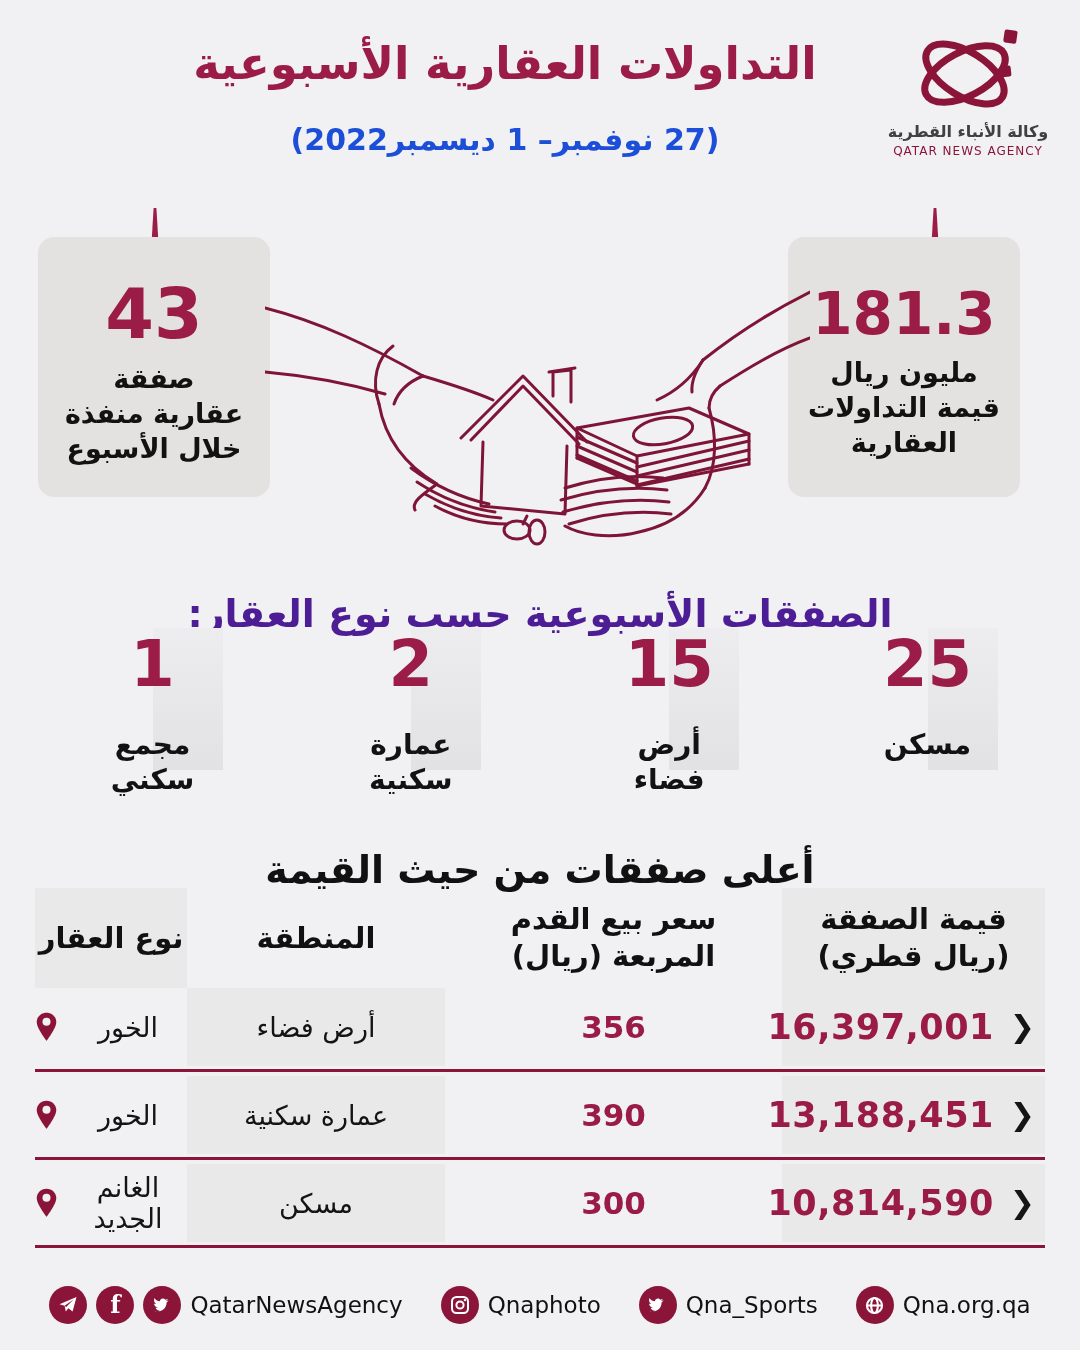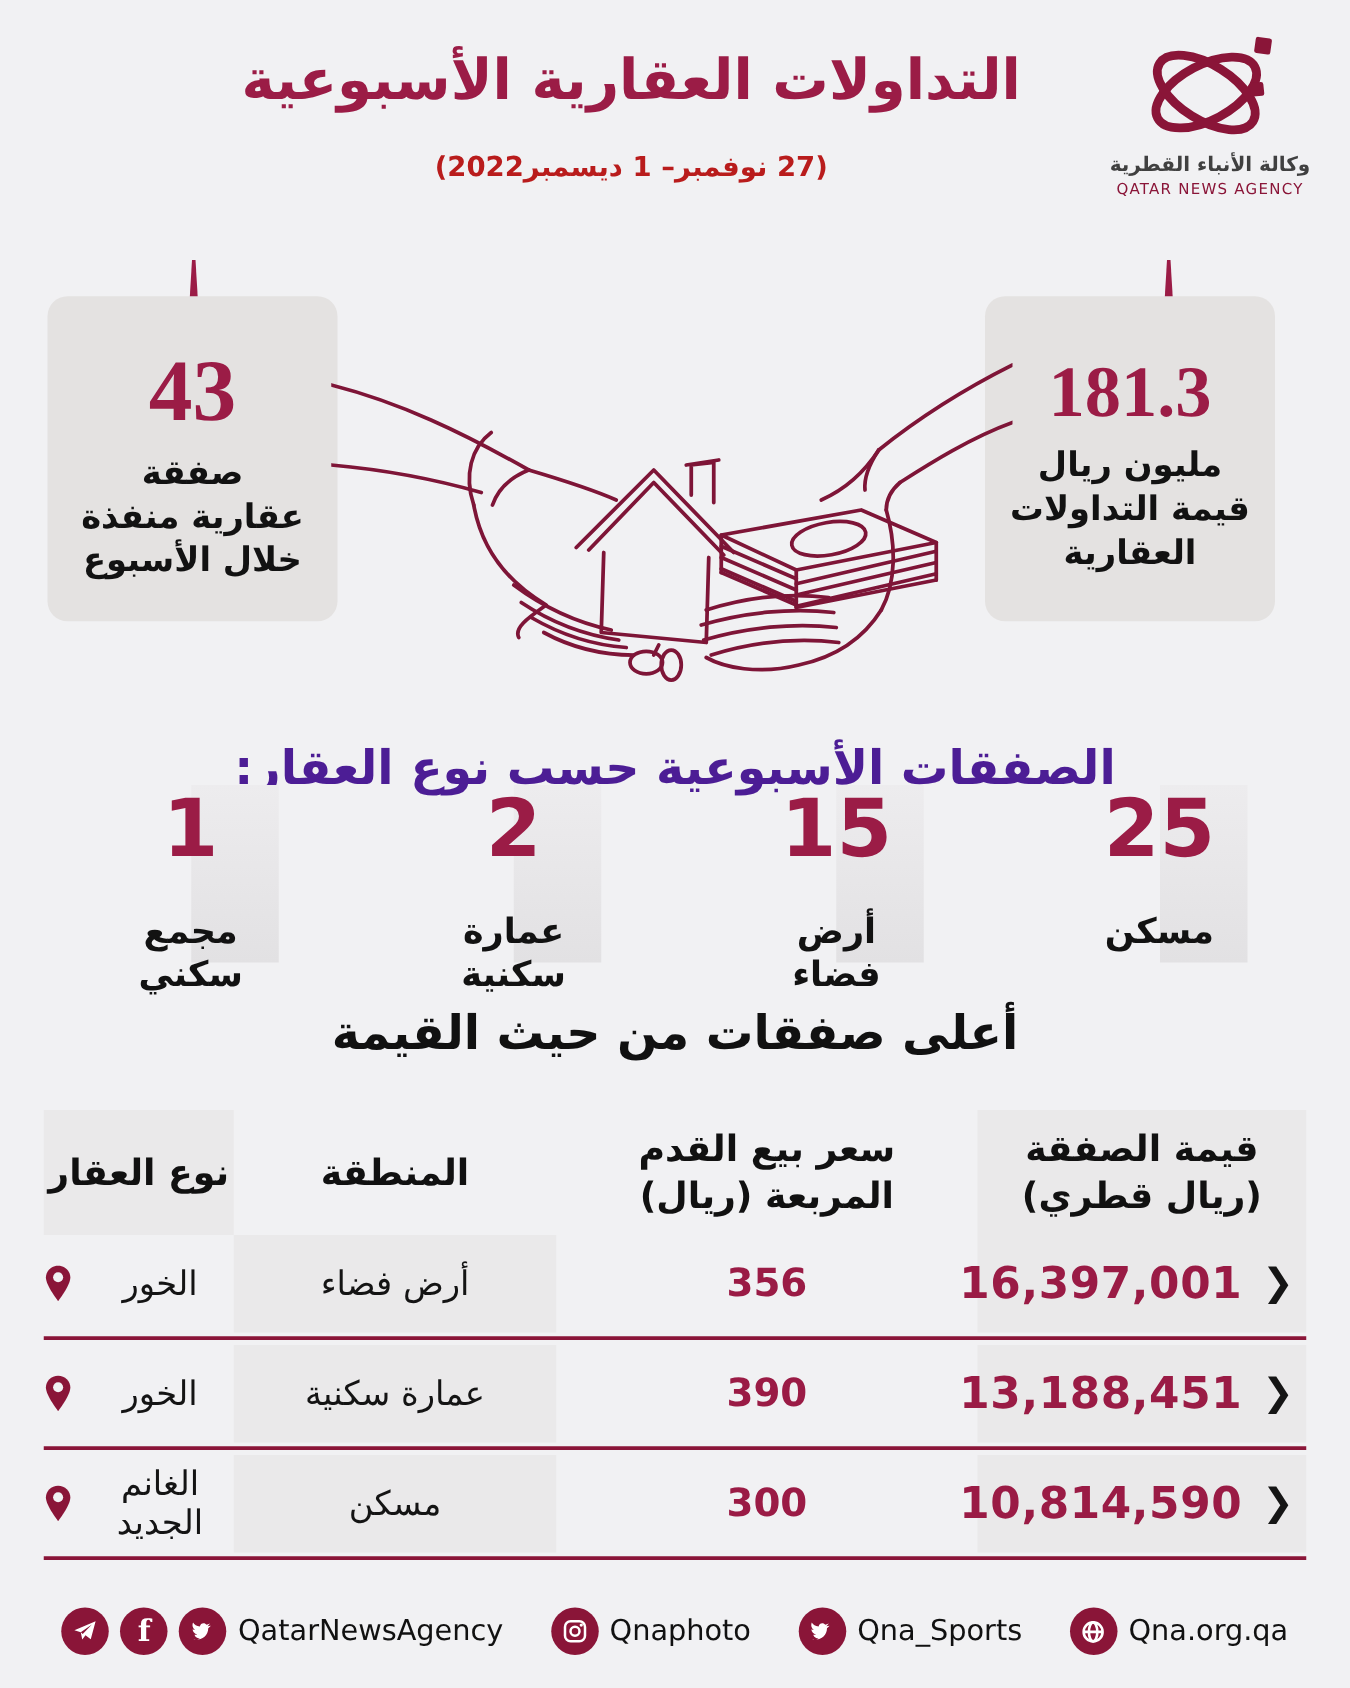--- a/index.html
+++ b/index.html
@@ -14,39 +14,39 @@
 
   
   .title{
     position:absolute;left:90px;top:38px;width:830px;
     text-align:center;direction:rtl;
     font-size:45px;font-weight:bold;color:#9B1C46;line-height:1.15;
   }
   .date{
     position:absolute;left:90px;top:122px;width:830px;
     text-align:center;direction:rtl;
-    font-size:22px;font-weight:bold;color:#b91c1c;
+    font-size:30px;font-weight:bold;color:#1d4ed8;
   }
   .logo{
     position:absolute;left:878px;top:22px;width:180px;text-align:center;
   }
   .logo .mark{display:block;margin:0 auto;}
   .logo .ar{font-size:16px;font-weight:bold;color:#404040;direction:rtl;margin-top:2px;}
   .logo .en{font-size:12px;font-weight:normal;color:#8A1538;letter-spacing:1px;margin-top:3px;}
 
   
   .statbox{
     position:absolute;top:237px;width:232px;height:260px;
     background:#E4E2E1;border-radius:16px;
     text-align:center;direction:rtl;
   }
   .statbox.left{left:38px;}
   .statbox.right{left:788px;}
   .statbox .big{
-    font-weight:bold;color:#9B1C46;line-height:1;margin-top:42px;font-family:Liberation Serif, serif;
+    font-weight:bold;color:#9B1C46;line-height:1;margin-top:42px;
   }
   .statbox.left .big{font-size:70px;}
   .statbox.right .big{font-size:58px;margin-top:48px;}
   .statbox .cap{font-size:27px;font-weight:bold;color:#121212;line-height:35px;margin-top:12px;}
   .arrowdown{position:absolute;top:208px;width:80px;height:82px;}
   .arrowdown.a-left{left:115px;}
   .arrowdown.a-right{left:895px;}
 
   
   .illus{position:absolute;left:265px;top:280px;width:545px;height:268px;}
@@ -71,21 +71,21 @@
     position:relative;z-index:1;
     font-size:64px;font-weight:bold;color:#9B1C46;line-height:1;
   }
   .typecol .lbl{
     position:relative;z-index:1;display:inline-block;max-width:112px;
     margin-top:12px;font-size:28px;font-weight:bold;color:#121212;line-height:35px;
   }
 
   
   .sec2-title{
-    position:absolute;left:35px;top:804px;width:1010px;
+    position:absolute;left:35px;top:848px;width:1010px;
     text-align:center;direction:rtl;
     font-size:38px;font-weight:bold;color:#111;
   }
   .dealtable{
     position:absolute;left:35px;top:888px;width:1010px;
     display:grid;direction:rtl;
     grid-template-columns:263px 337px 258px 152px;
   }
   .cell{display:flex;align-items:center;justify-content:center;text-align:center;}
   .cell.banded{background:#EAE9EA;}

